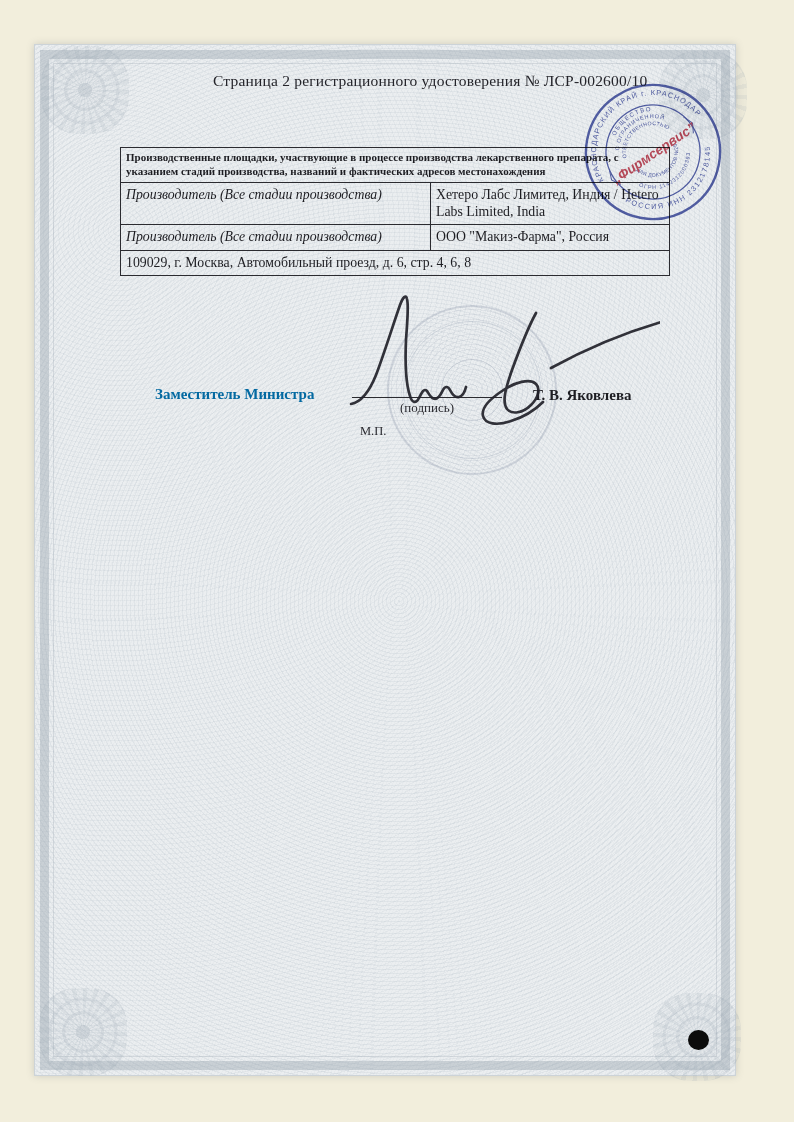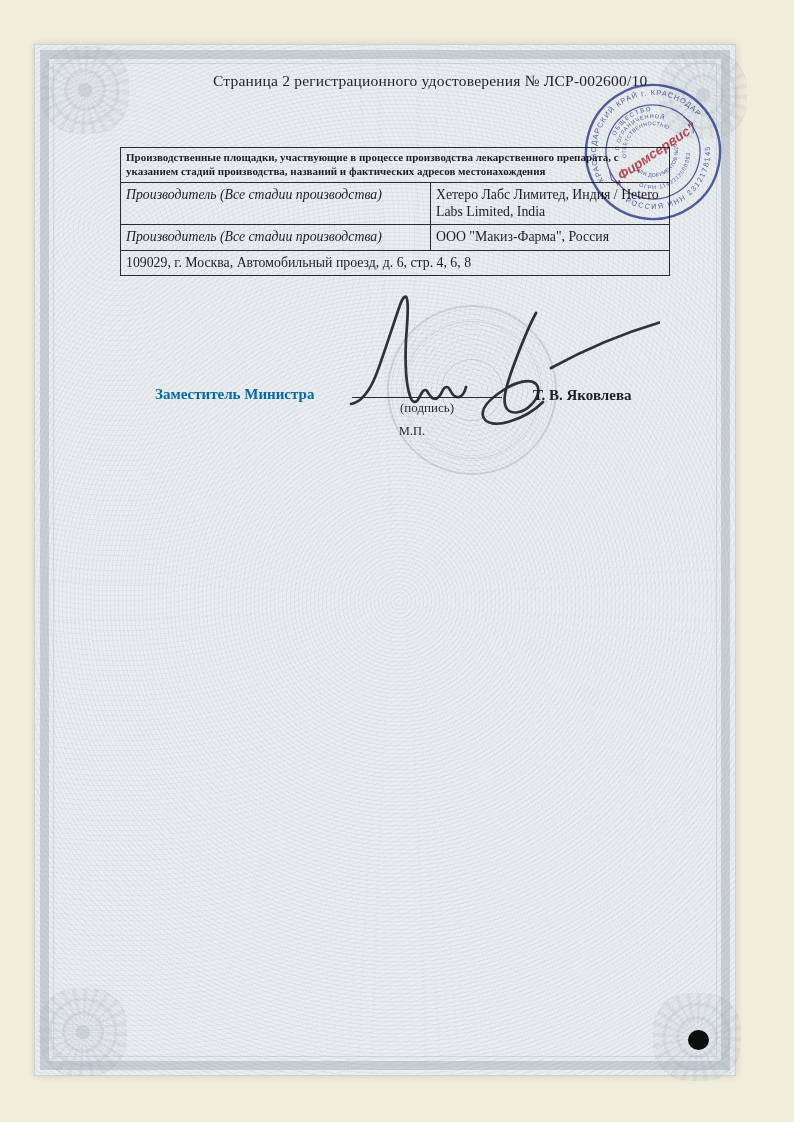--- a/index.html
+++ b/index.html
@@ -80,22 +80,22 @@
   }
   .sig-line {
     position:absolute; left:352px; top:397px; width:150px;
     border-bottom:1.3px solid #2b2b30;
   }
   .sig-caption {
     position:absolute; left:352px; top:400px; width:150px;
     text-align:center; font-size:13px; color:#2a2a30;
   }
   .sig-mp {
-    position:absolute; left:352px; top:424px; width:120px;
-    text-align:center; font-size:12.5px; color:#2a2a30;
+    position:absolute; left:360px; top:424px; width:120px;
+    text-align:left; font-size:12.5px; color:#2a2a30;
   }
 
   
   .ministry-seal {
     position:absolute; left:387px; top:305px; width:170px; height:170px;
     border-radius:50%;
     border:2px solid rgba(120,132,155,.26);
     background:
       repeating-radial-gradient(circle, rgba(120,132,155,.10) 0 1px, transparent 1px 5px);
   }

